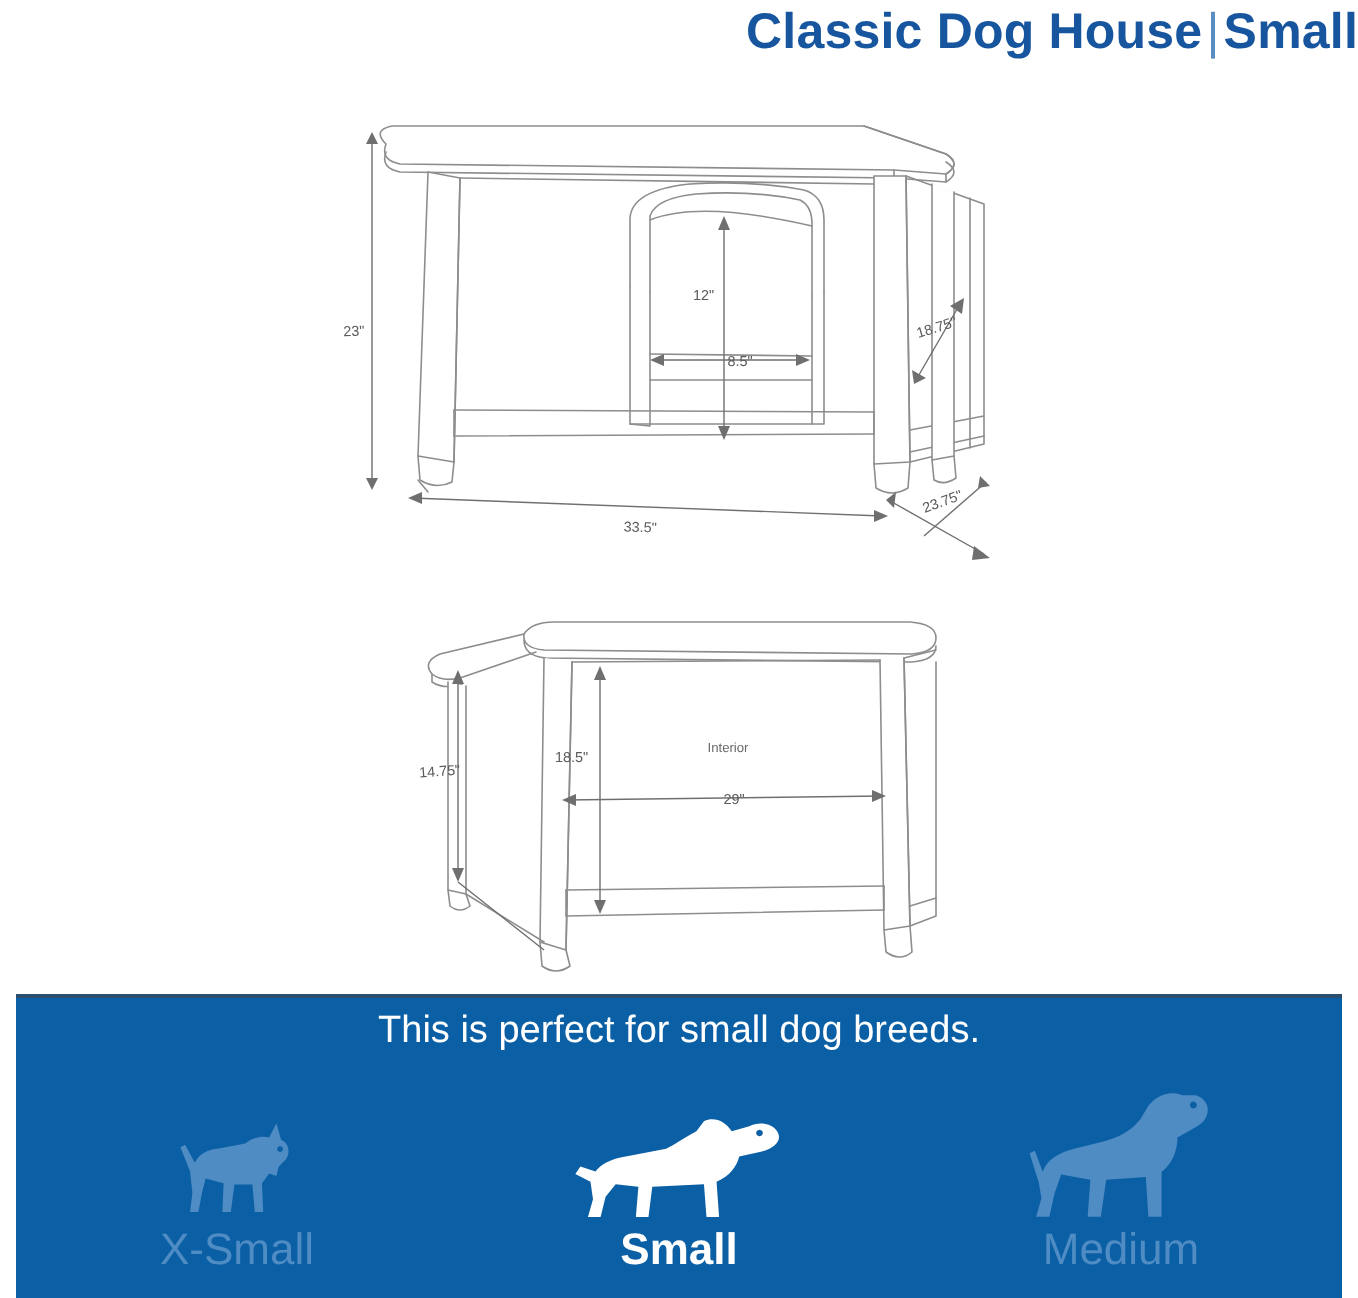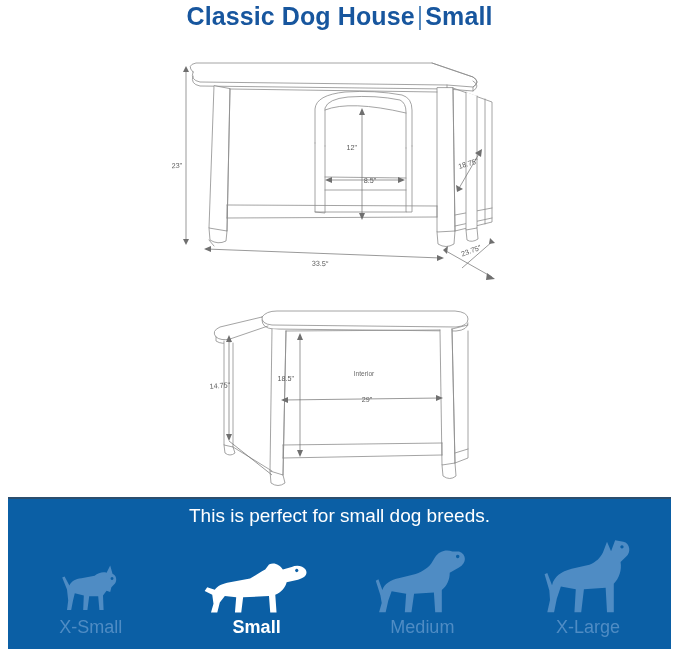--- a/index.html
+++ b/index.html
@@ -8,21 +8,21 @@
     background:#ffffff;
     font-family:"Liberation Sans", sans-serif;
     overflow:hidden;
     position:relative;
   }
   #page{position:relative;width:679px;height:649px;}
 
   
   .title{
     position:absolute;top:2px;left:0;width:679px;
-    text-align:center;
+    text-align:right;
     font-size:25px;font-weight:bold;
     color:#17569e;
     letter-spacing:.1px;
     white-space:nowrap;
   }
   .title .sep{color:#5b8dc0;font-weight:400;padding:0 2px;}
 
   
   .dwg{position:absolute;left:0;top:0;}
   .dim-text{
@@ -61,21 +61,21 @@
     align-items:center;justify-content:flex-end;
     height:112px;
     padding-bottom:5px;
     box-sizing:border-box;
   }
   .size-art{
     display:flex;align-items:flex-end;justify-content:center;
     height:72px;
   }
   .size-label{
-    font-size:18px;
+    font-size:22px;
     color:#4f8cc4;
     margin-top:3px;
     line-height:1;
   }
   .size-col.active .size-label{
     color:#ffffff;font-weight:bold;
   }
 </style>
 </head>
 <body>
@@ -258,25 +258,17 @@
 
       <div class="size-col">
         <div class="size-art">
           <svg width="100" height="70" viewBox="0 0 140 106">
             <path fill="#4f8cc4" d="M116,10 C106,6 96,10 90,18 L84,28 C78,36 68,42 56,45 L36,50 C22,53 13,59 10,68 L4,52 L0,54 L7,76 L9,88 L5,102 L15,102 L19,84 L24,70 L46,74 L44,102 L54,102 L58,74 L88,72 L90,102 L100,102 L100,68 C108,62 112,52 112,42 L126,34 C138,28 138,14 126,10 Z M124,20 a2.6,2.6 0 1,1 0.1,0 Z"></path>
           </svg>
         </div>
         <div class="size-label">Medium</div>
       </div>
 
-      <div class="size-col">
-        <div class="size-art">
-          <svg width="98" height="76" viewBox="0 0 132 112">
-            <path fill="#4f8cc4" d="M106,2 L100,18 L94,4 L88,20 C84,28 78,34 68,38 L42,44 C26,48 16,56 13,68 L6,50 L2,52 L9,76 L10,90 L6,108 L16,108 L20,88 L26,70 L48,74 L46,108 L56,108 L60,74 L92,72 L94,108 L104,108 L104,66 C112,58 116,46 114,34 L122,26 C130,20 128,6 118,4 Z M116,14 a2.4,2.4 0 1,1 0.1,0 Z"></path>
-          </svg>
-        </div>
-        <div class="size-label">X-Large</div>
-      </div>
 
     </div>
   </div>
 
 </div>
 
 </body></html>

